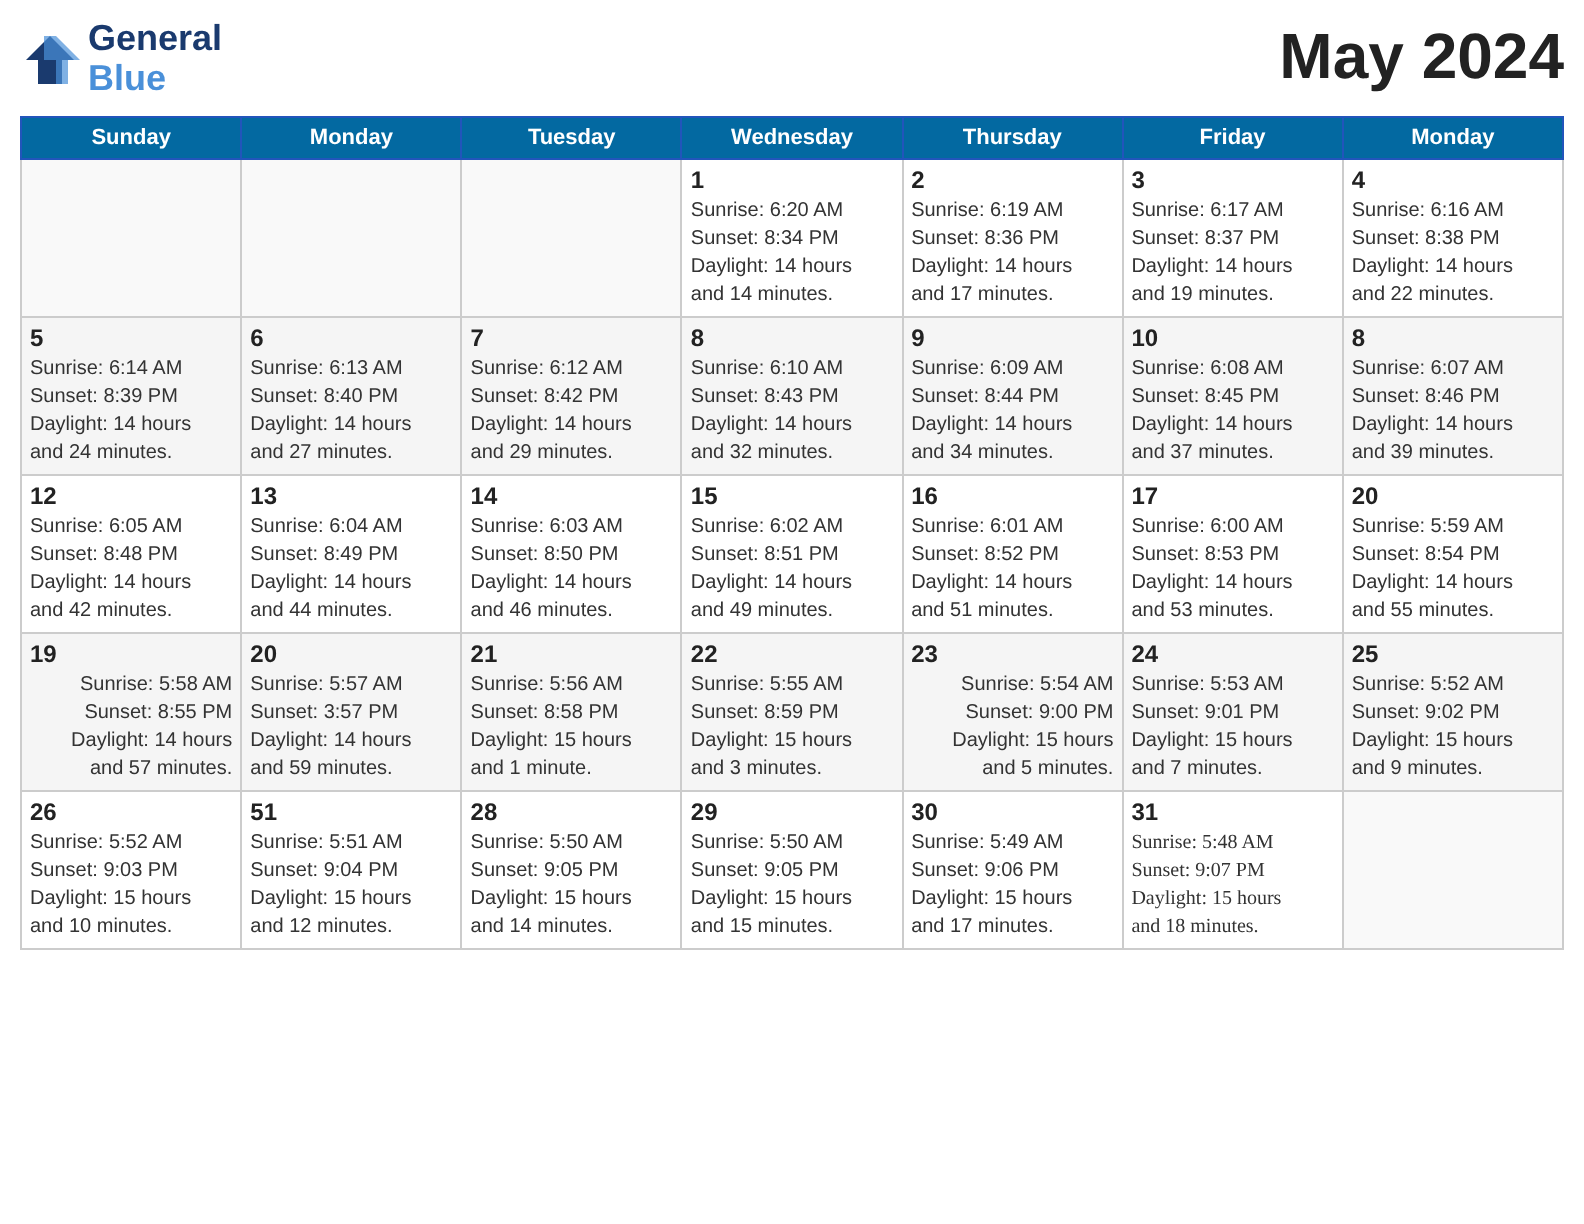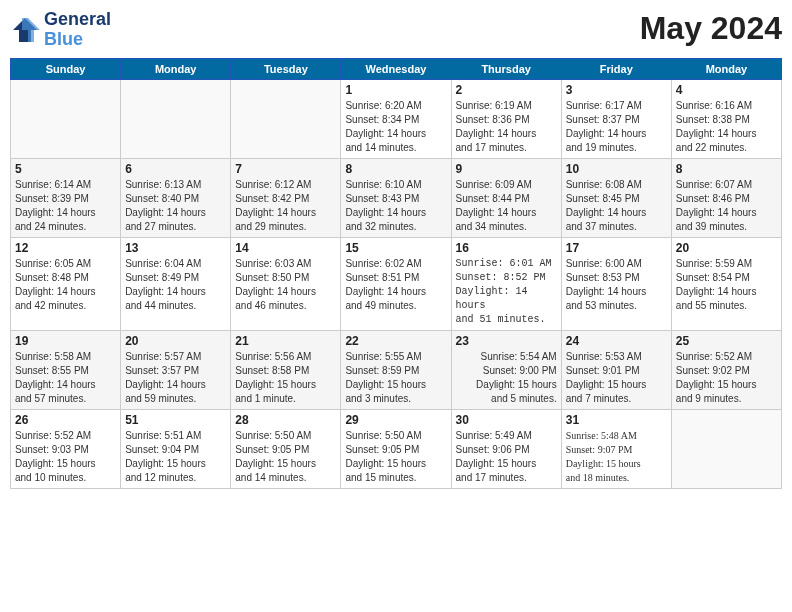--- a/index.html
+++ b/index.html
@@ -238,21 +238,21 @@
           </td>
           <td>
             <span class="day-number">15</span>
             <div class="day-info" style="white-space: pre-line;">Sunrise: 6:02 AM
 Sunset: 8:51 PM
 Daylight: 14 hours
 and 49 minutes.</div>
           </td>
           <td>
             <span class="day-number">16</span>
-            <div class="day-info" style="white-space: pre-line; font-family: Liberation Mono, monospace;">Sunrise: 6:01 AM
+            <div class="day-info" style="white-space: pre-line;">Sunrise: 6:01 AM
 Sunset: 8:52 PM
 Daylight: 14 hours
 and 51 minutes.</div>
           </td>
           <td>
             <span class="day-number">17</span>
             <div class="day-info" style="white-space: pre-line;">Sunrise: 6:00 AM
 Sunset: 8:53 PM
 Daylight: 14 hours
 and 53 minutes.</div>
@@ -261,21 +261,21 @@
             <span class="day-number">20</span>
             <div class="day-info" style="white-space: pre-line;">Sunrise: 5:59 AM
 Sunset: 8:54 PM
 Daylight: 14 hours
 and 55 minutes.</div>
           </td>
         </tr>
         <tr class="row-shade">
           <td>
             <span class="day-number">19</span>
-            <div class="day-info" style="white-space: pre-line;">Sunrise: 5:58 AM
+            <div class="day-info" style="white-space: pre-line; text-align: right;">Sunrise: 5:58 AM
 Sunset: 8:55 PM
 Daylight: 14 hours
 and 57 minutes.</div>
           </td>
           <td>
             <span class="day-number">20</span>
             <div class="day-info" style="white-space: pre-line;">Sunrise: 5:57 AM
 Sunset: 3:57 PM
 Daylight: 14 hours
 and 59 minutes.</div>

